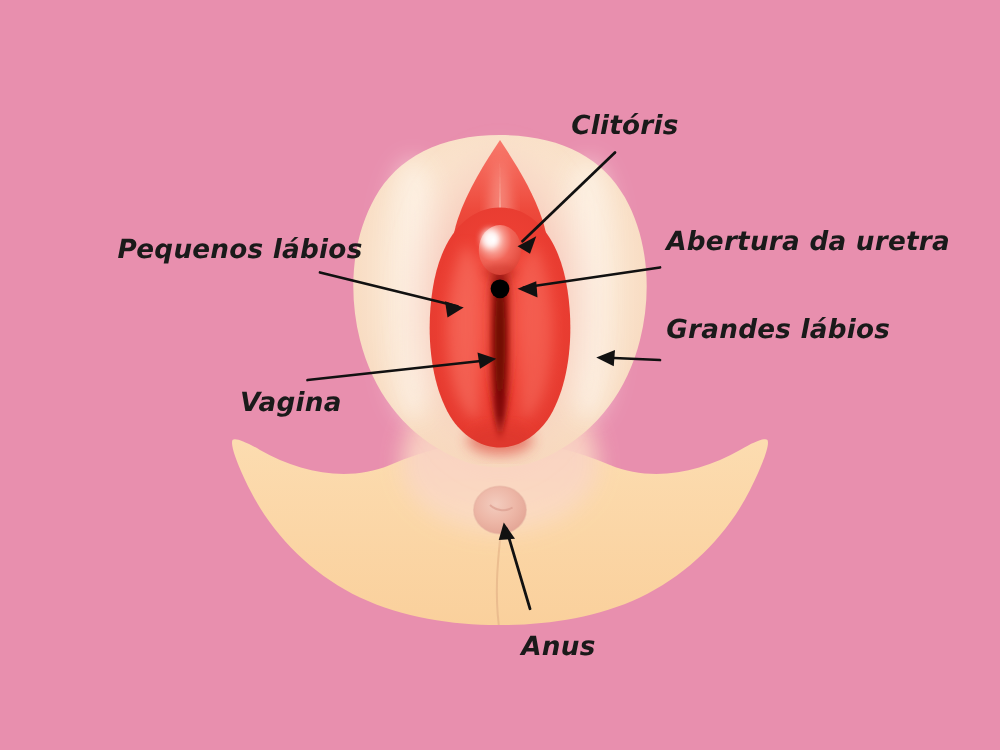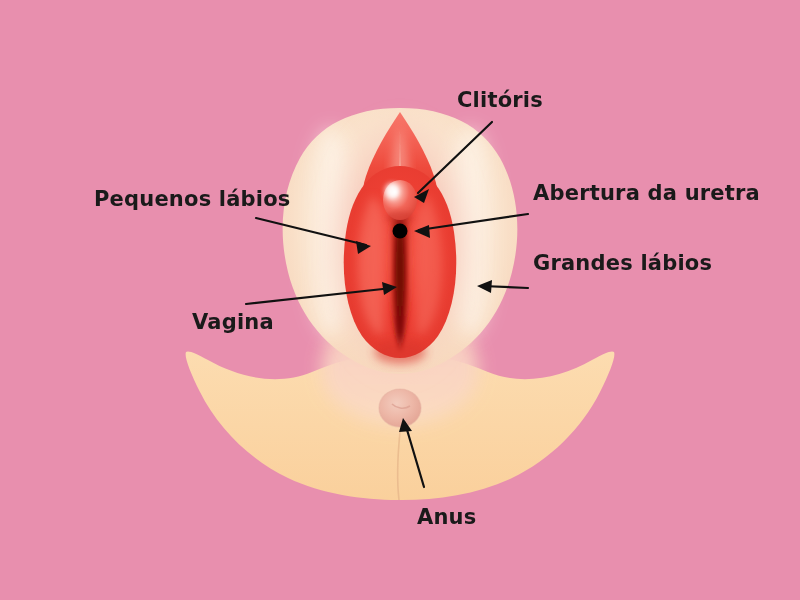--- a/index.html
+++ b/index.html
@@ -10,20 +10,21 @@
   body {
     width: 800px;
     height: 600px;
     overflow: hidden;
     font-family: "DejaVu Sans", sans-serif;
   }
   #diagram-root {
     position: relative;
     width: 800px;
     height: 600px;
+    font-style: italic;
   }
   #diagram-svg {
     position: absolute;
     left: 0;
     top: 0;
     width: 800px;
     height: 600px;
     display: block;
   }
   .label-text {

